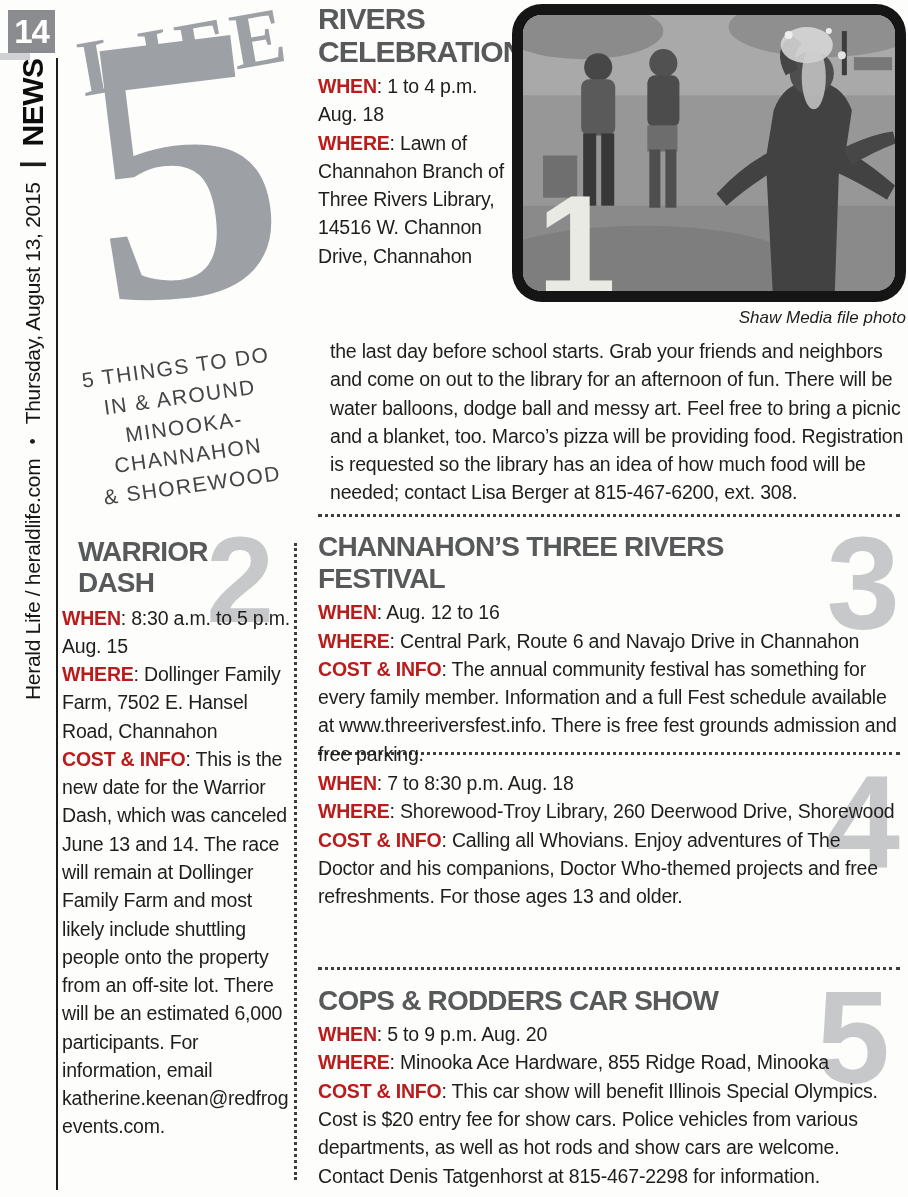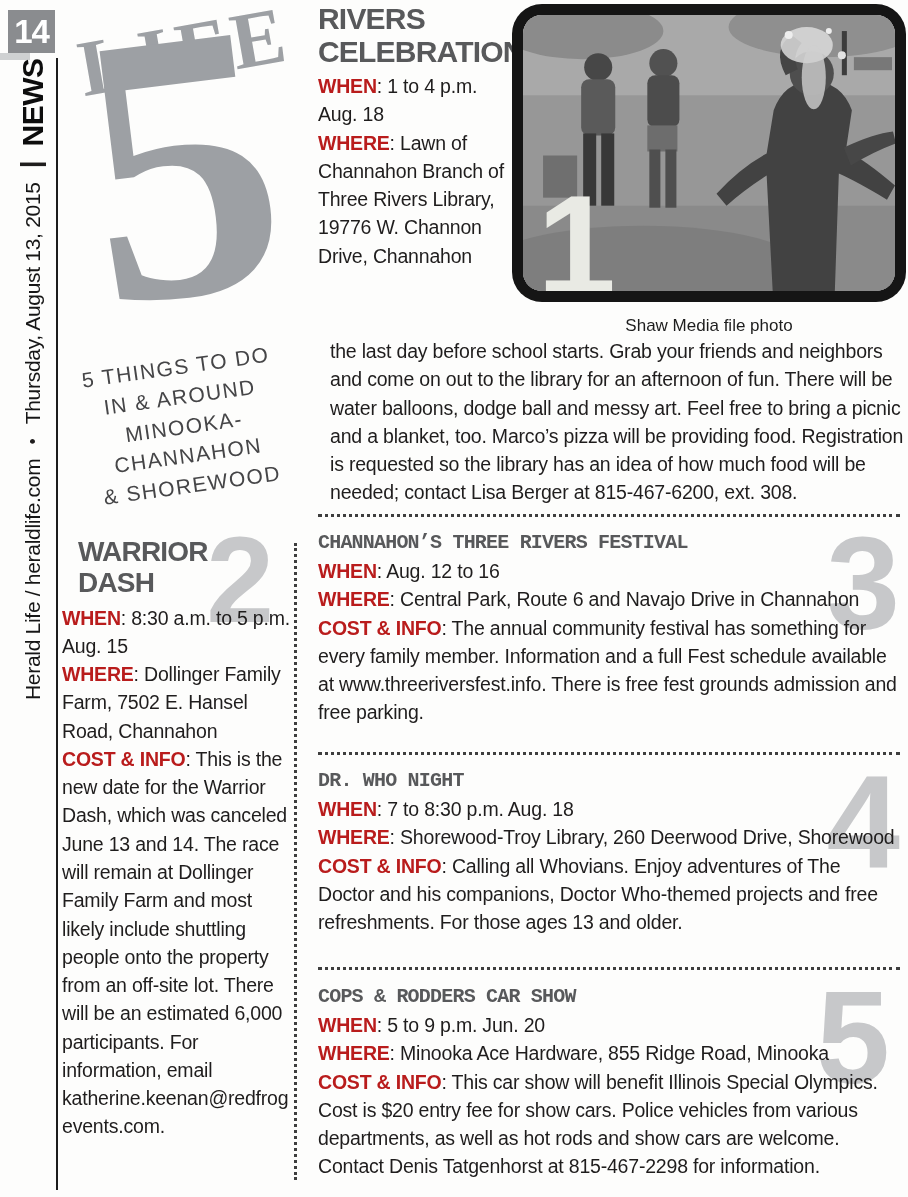--- a/index.html
+++ b/index.html
@@ -43,30 +43,30 @@
   .item1-col .hl { font-size:30px; line-height:1.1; margin-bottom:4px; }
   .item1-cont { position:absolute; left:330px; top:337px; width:582px; }
 
   .photo-frame { position:absolute; left:512px; top:4px; width:394px; height:298px;
                  background:#151515; border-radius:30px; padding:11px; }
   .photo { position:relative; width:100%; height:100%; border-radius:19px; overflow:hidden;
            background:#979797; }
   .photo svg { position:absolute; inset:0; width:100%; height:100%; }
   .photo-num { position:absolute; left:14px; bottom:-26px; font-size:142px; font-weight:bold;
                color:#e9eae4; line-height:1; z-index:2; }
-  .caption { position:absolute; left:512px; top:316px; width:394px; text-align:center;
-             font-size:17px; color:#1d1d1d; }
+  .caption { position:absolute; left:512px; top:308px; width:394px; text-align:right;
+             font-size:17px; color:#1d1d1d;font-style:italic; }
 
   .item2 { position:absolute; left:62px; top:537px; width:230px; }
   .item2 .hl { font-size:28px; line-height:1.1; margin-bottom:5px;margin-left:16px; }
   .item2 .bignum { right:18px; top:-4px; font-size:122px; }
   .break { overflow-wrap:anywhere; }
 
   .wide { position:absolute; left:318px; width:582px; }
-  .wide .hl { font-size:20px; line-height:1.15; margin-bottom:3px; max-width:500px;font-family:Liberation Mono, monospace; }
+  .wide .hl { font-size:28px; line-height:1.15; margin-bottom:3px; max-width:500px; }
   .item3 { top:531px; } .item3 .bignum { right:0px;  top:2px; font-size:132px; }
   .item4 { top:769px; } .item4 .bignum { right:0px;  top:2px; font-size:132px; }
   .item5 { top:985px; } .item5 .bignum { right:10px; top:2px; font-size:132px; }
 
   .hdiv { position:absolute; left:318px; width:582px; border-top:3px dotted #3e3e3e; }
   .div1 { top:514px; } .div2 { top:752px; } .div3 { top:967px; }
   .vdiv { position:absolute; left:294px; top:543px; height:637px; border-left:3px dotted #3e3e3e; }
 </style>
 </head>
 <body>
@@ -91,21 +91,21 @@
   <div class="tagline">5 THINGS TO DO
 IN &amp; AROUND
 MINOOKA-
 CHANNAHON
 &amp; SHOREWOOD</div>
 
   <div class="item1-col">
     <h2 class="hl">RIVERS
 CELEBRATION</h2>
     <p class="ln"><b>WHEN</b><span>: </span><span>1 to 4 p.m. Aug. 18</span></p>
-    <p class="ln"><b>WHERE</b><span>: </span><span>Lawn of Channahon Branch of Three Rivers Library, 19776 W. Channon Drive, Channahon</span></p>
+    <p class="ln"><b>WHERE</b><span>: </span><span>Lawn of Channahon Branch of Three Rivers Library, 14516 W. Channon Drive, Channahon</span></p>
   </div>
 
   <div class="photo-frame">
     <div class="photo">
       <svg viewBox="0 0 371 275" preserveAspectRatio="none">
         <rect width="371" height="275" fill="#979797"></rect>
         <rect width="371" height="80" fill="#a9a9a9"></rect>
         <ellipse cx="60" cy="16" rx="80" ry="28" fill="#8b8b8b"></ellipse>
         <ellipse cx="300" cy="12" rx="95" ry="30" fill="#8f8f8f"></ellipse>
         <rect x="318" y="16" width="5" height="44" fill="#3c3c3c"></rect>
@@ -161,32 +161,31 @@
       <p class="ln"><b>WHERE</b><span>: </span><span>Central Park, Route 6 and Navajo Drive in Channahon</span></p>
       <p class="ln"><b>COST &amp; INFO</b><span>: </span><span>The annual community festival has something for every family member. Information and a full Fest schedule available at www.threeriversfest.info. There is free fest grounds admission and free parking.</span></p>
     </div>
   </div>
 
   <div class="hdiv div2"></div>
 
   <div class="wide item4">
     <div class="bignum">4</div>
     <div class="txt">
-      <h2 class="hl">DR. WHO NIGHT</h2>
       <p class="ln"><b>WHEN</b><span>: </span><span>7 to 8:30 p.m. Aug. 18</span></p>
       <p class="ln"><b>WHERE</b><span>: </span><span>Shorewood-Troy Library, 260 Deerwood Drive, Shorewood</span></p>
       <p class="ln"><b>COST &amp; INFO</b><span>: </span><span>Calling all Whovians. Enjoy adventures of The Doctor and his companions, Doctor Who-themed projects and free refreshments. For those ages 13 and older.</span></p>
     </div>
   </div>
 
   <div class="hdiv div3"></div>
 
   <div class="wide item5">
     <div class="bignum">5</div>
     <div class="txt">
       <h2 class="hl">COPS &amp; RODDERS CAR SHOW</h2>
-      <p class="ln"><b>WHEN</b><span>: </span><span>5 to 9 p.m. Jun. 20</span></p>
+      <p class="ln"><b>WHEN</b><span>: </span><span>5 to 9 p.m. Aug. 20</span></p>
       <p class="ln"><b>WHERE</b><span>: </span><span>Minooka Ace Hardware, 855 Ridge Road, Minooka</span></p>
       <p class="ln"><b>COST &amp; INFO</b><span>: </span><span>This car show will benefit Illinois Special Olympics. Cost is $20 entry fee for show cars. Police vehicles from various departments, as well as hot rods and show cars are welcome. Contact Denis Tatgenhorst at 815-467-2298 for information.</span></p>
     </div>
   </div>
 
 </div>
 
 </body></html>

